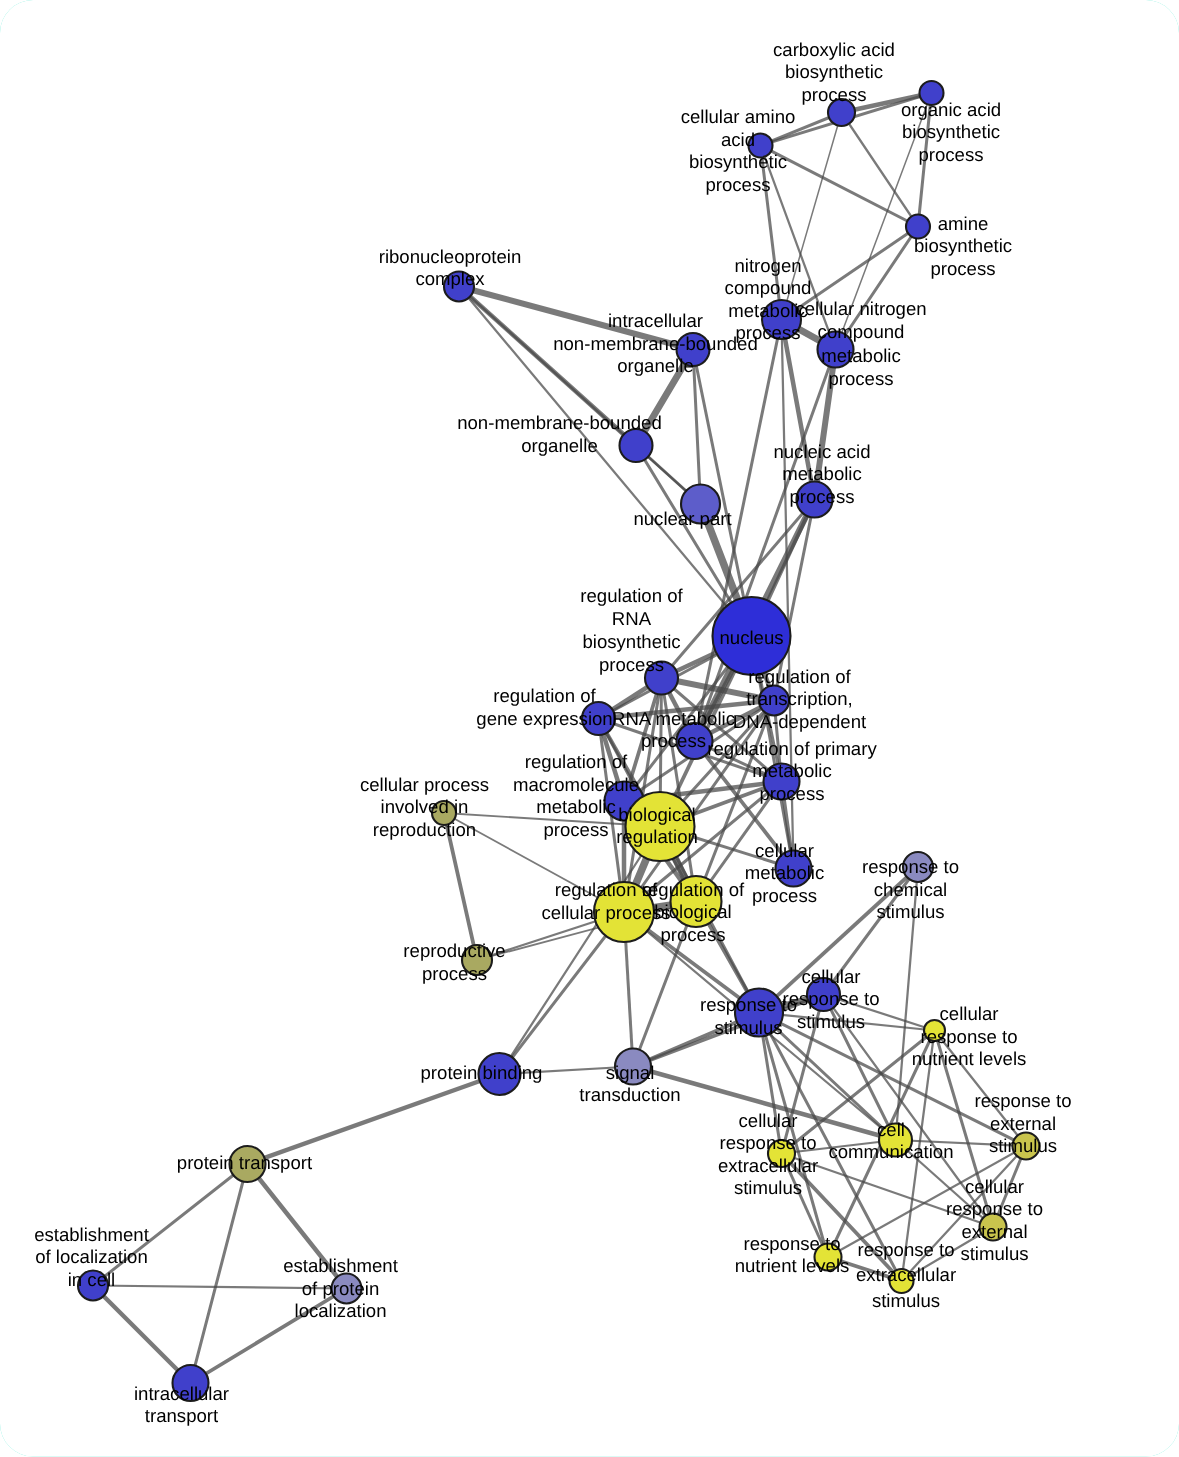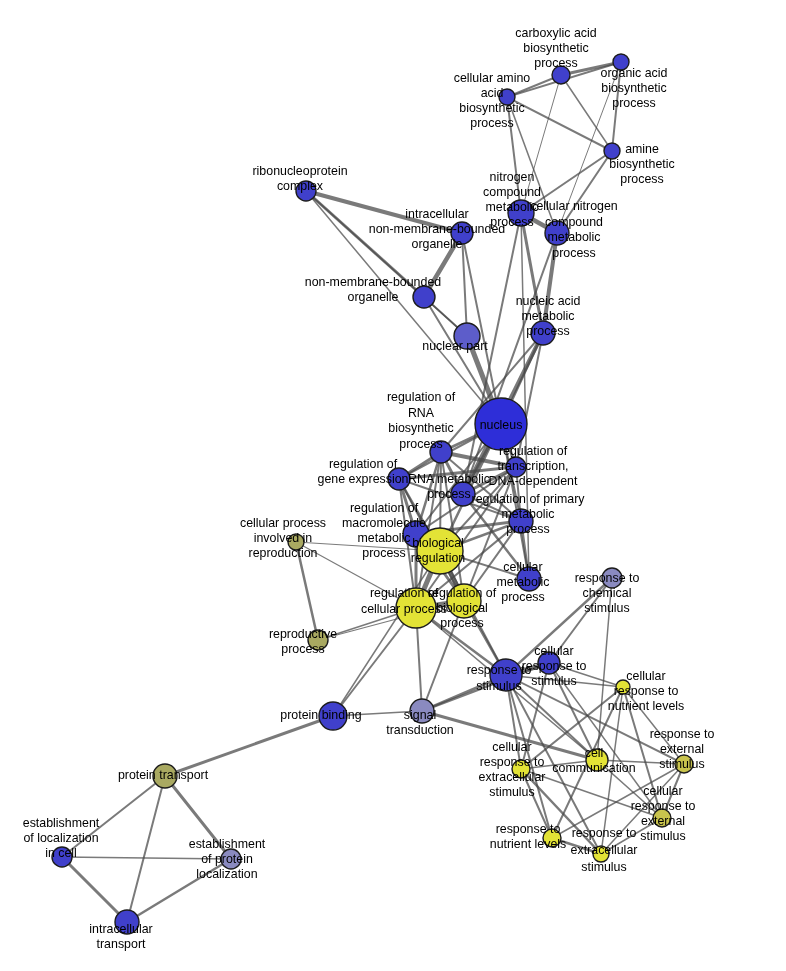--- a/index.html
+++ b/index.html
@@ -3,20 +3,21 @@
 <meta charset="utf-8">
 <style>
   html, body { margin: 0; padding: 0; background: #ffffff; }
   .stage {
     position: relative;
     width: 786px;
     height: 971px;
     background: #5eead4;
     overflow: hidden;
     font-family: "Liberation Sans", sans-serif;
+    border-radius: 22px;
   }
   svg { display: block; }
   .edge { stroke-linecap: round; }
   .node { cursor: pointer; }
   .node-label {
     font-family: "Liberation Sans", sans-serif;
     font-size: 12.4px;
     fill: #000000;
     text-anchor: middle;
     pointer-events: none;

